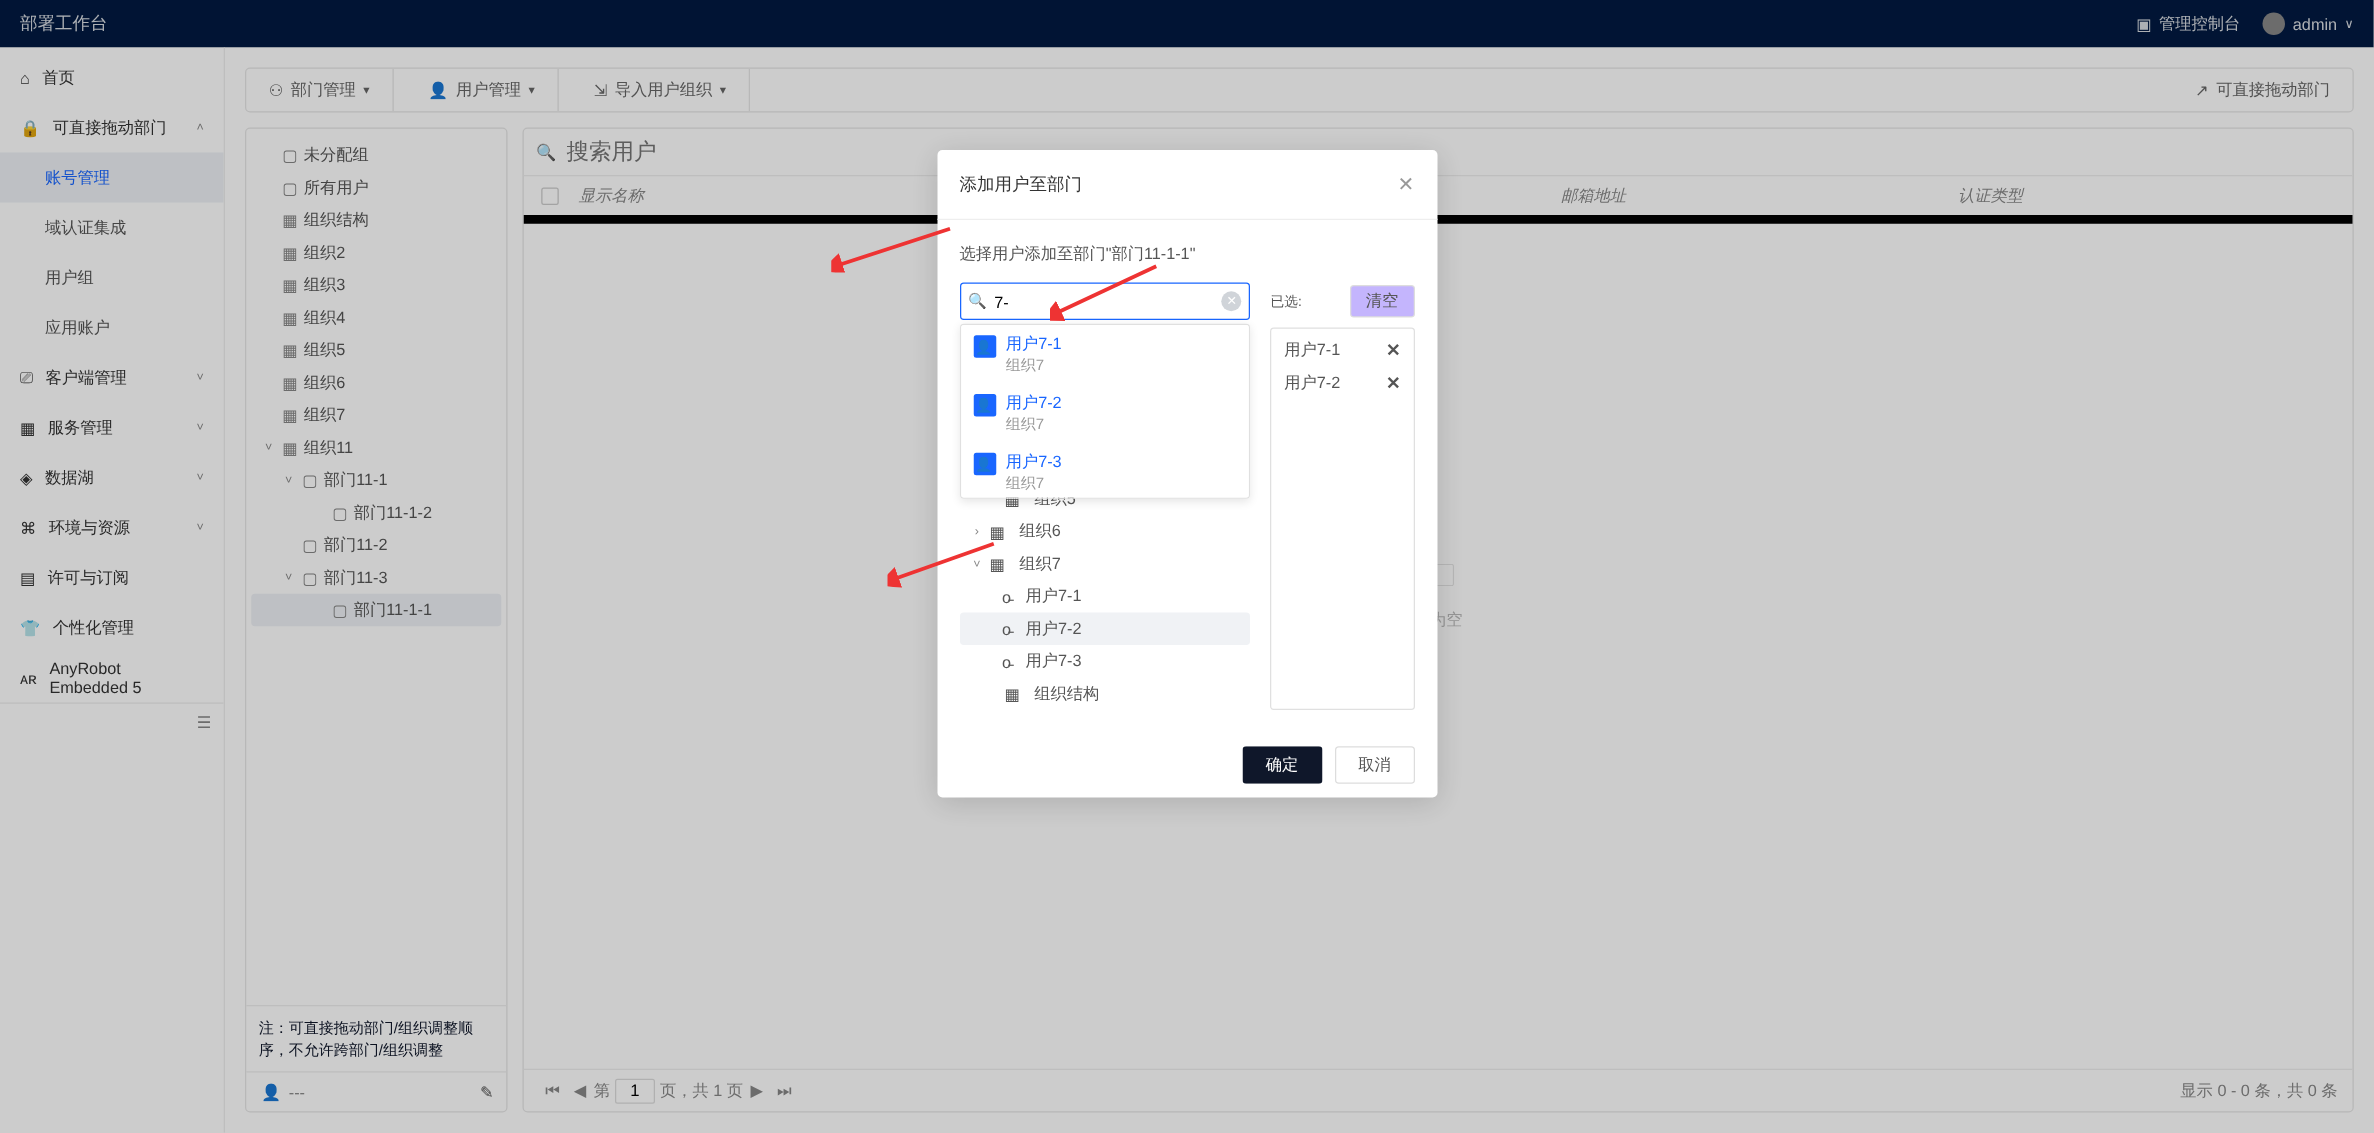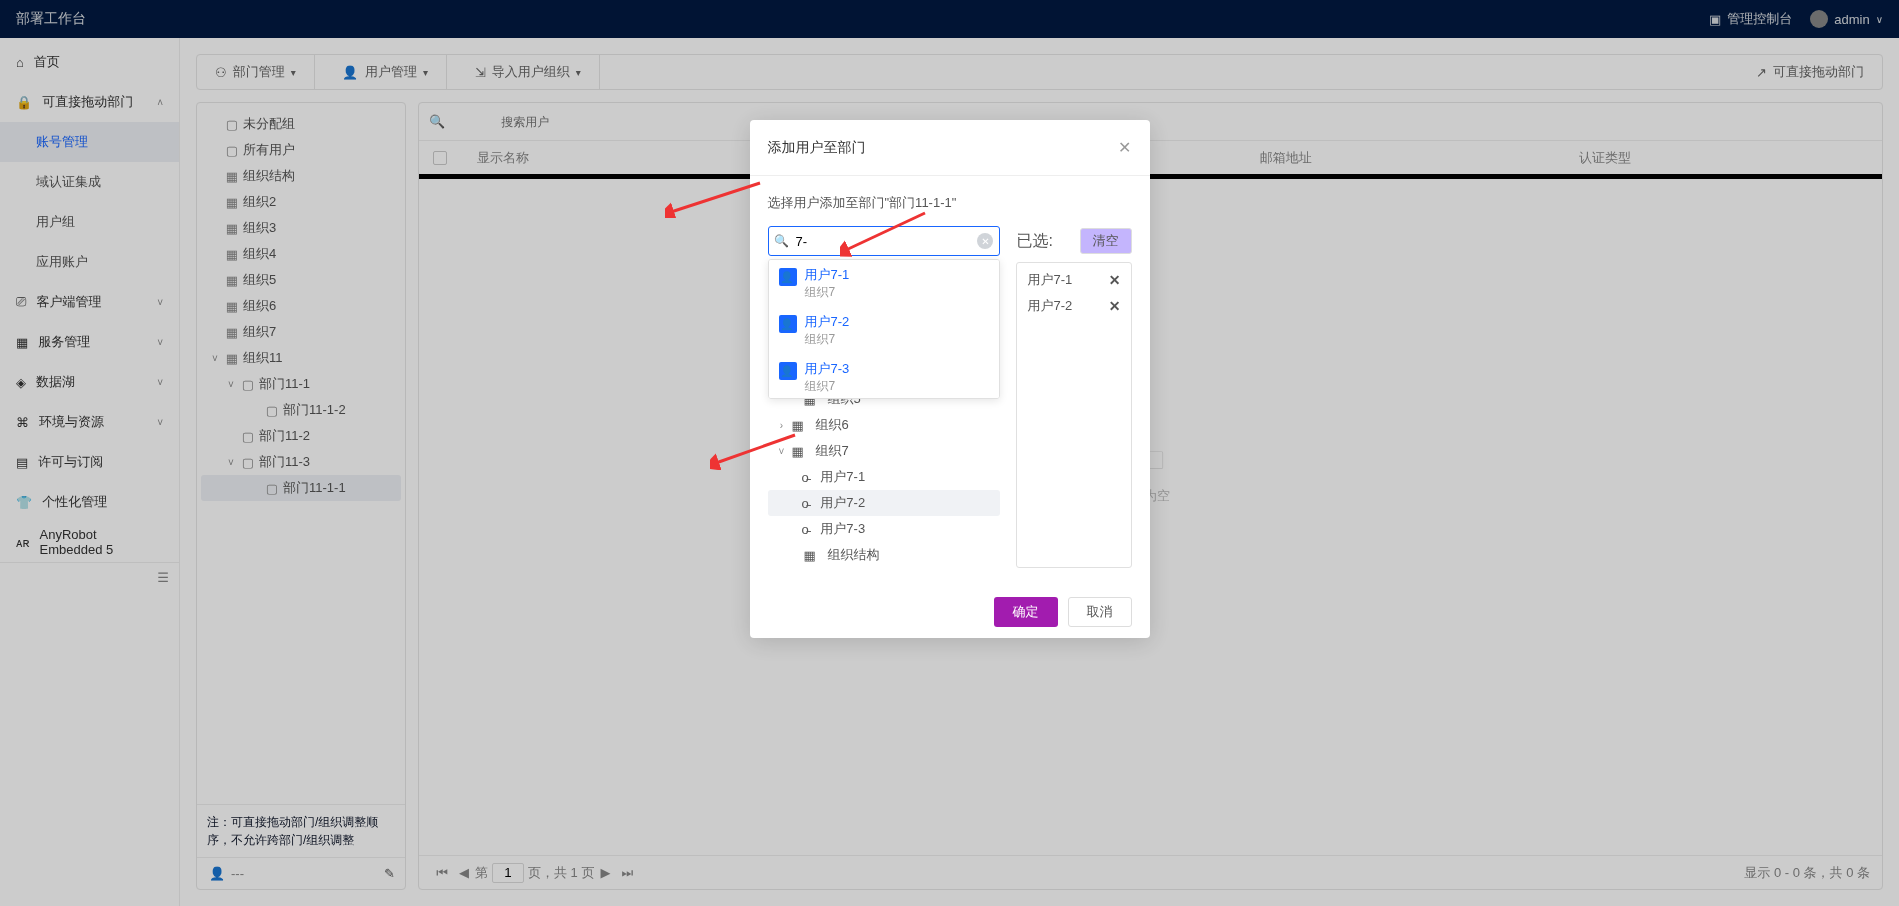--- a/index.html
+++ b/index.html
@@ -38,22 +38,22 @@
 .tree-node .tw { width: 12px; font-size: 10px; color: #888; text-align: center; }
 .tree-node .ico { width: 14px; height: 14px; display: inline-flex; align-items: center; justify-content: center; color: #888; }
 .treefoot-note { font-size: 12px; color: #0f172a; padding: 8px 10px; line-height: 1.5; border-top: 1px solid #eee; }
 .treefoot-bar { height: 32px; display: flex; align-items: center; padding: 0 10px; border-top: 1px solid #eee; }
 .treefoot-bar .pico { color: #1966ff; width: 20px; text-align: center; }
 .treefoot-bar .dots { color: #888; margin-left: 4px; }
 .treefoot-bar .edit { margin-left: auto; color: #555; cursor: pointer; }
 
 .table-panel { flex: 1; border: 1px solid #e6e6e6; border-radius: 4px; display: flex; flex-direction: column; min-width: 0; }
 .search-row { height: 38px; display: flex; align-items: center; border-bottom: 1px solid #eee; padding: 0 10px; }
-.search-row input { flex: 1; border: none; outline: none; font-size: 12px; padding-left: 8px; margin-left: 48px; }
-.thead { height: 38px; display: flex; align-items: center; gap: 30px; padding: 0 14px; color: #888; font-size: 13px; border-bottom: 5px solid #000000; }
+.search-row input { flex: 1; border: none; outline: none; font-size: 18px; padding-left: 8px; }
+.thead { height: 38px; display: flex; align-items: center; gap: 16px; padding: 0 14px; color: #888; font-size: 13px; border-bottom: 7px solid #000000; font-style: italic; }
 .thead .cb { width: 14px; height: 14px; border: 1px solid #ccc; border-radius: 2px; }
 .thead .col-name { flex: 1.5; }
 .thead .col-dep, .thead .col-mail, .thead .col-auth { flex: 1; }
 .pager { height: 34px; display: flex; align-items: center; padding: 0 12px; color: #888; font-size: 13px; margin-top: auto; border-top: 1px solid #eee; }
 .pager .nb { width: 18px; text-align: center; margin: 0 2px; cursor: pointer; }
 .pager input { width: 32px; height: 20px; text-align: center; border: 1px solid #ddd; border-radius: 2px; margin: 0 4px; }
 .pager .sp { flex: 1; }
 
 
 .modal { position: fixed; top: 120px; left: 50%; transform: translateX(-50%); width: 400px; background: #fff; border-radius: 4px; box-shadow: 0 4px 24px rgba(0,0,0,.15); z-index: 100; }
@@ -73,30 +73,30 @@
 .dd-item .t2 { color: #999; font-size: 12px; }
 .dropdown::-webkit-scrollbar { width: 8px; }
 .dropdown::-webkit-scrollbar-thumb { background: #c8c8c8; border-radius: 4px; }
 
 .orgbox { margin-top: 130px; font-size: 13px; color: #555; }
 .orgbox .on { height: 26px; display: flex; align-items: center; gap: 4px; border-radius: 3px; cursor: pointer; }
 .orgbox .on.hov { background: #f0f2f5; }
 .orgbox .tw { width: 12px; font-size: 10px; color: #888; text-align: center; }
 
 .sel-row { height: 30px; display: flex; align-items: center; gap: 8px; }
-.sel-row .label { font-size: 16px; color: #555; }
+.sel-row .label { font-size: 11px; color: #555; }
 .sel-row .sp { flex: 1; }
 .clear-btn { height: 26px; padding: 0 12px; border: 1px solid #ddd; border-radius: 3px; background: #c4b5fd; cursor: pointer; font-size: 13px; color: #555; }
 .sel-list { flex: 1; border: 1px solid #e0e0e0; border-radius: 3px; margin-top: 6px; min-height: 300px; padding: 4px 0; }
 .sel-item { height: 26px; display: flex; align-items: center; padding: 0 10px; font-size: 13px; color: #555; }
 .sel-item .x { margin-left: auto; cursor: pointer; font-size: 14px; font-weight: bold; }
 
 .m-foot { height: 52px; display: flex; align-items: center; justify-content: flex-end; gap: 10px; padding: 0 18px; }
 .btn { height: 30px; padding: 0 18px; border-radius: 3px; cursor: pointer; font-size: 13px; border: 1px solid transparent; }
-.btn-primary { background: #a21caf; color: #fff; }
+.btn-primary { background: #0f172a; color: #fff; }
 .btn-default { background: #fff; border-color: #ddd; color: #555; }
 
 .empty-hint { text-align: center; color: #bbb; font-size: 13px; padding-top: 260px; }
 
 .arrow { position: fixed; z-index: 200; pointer-events: none; }
 </style>
 </head>
 <body>
 
 <div class="topbar">

